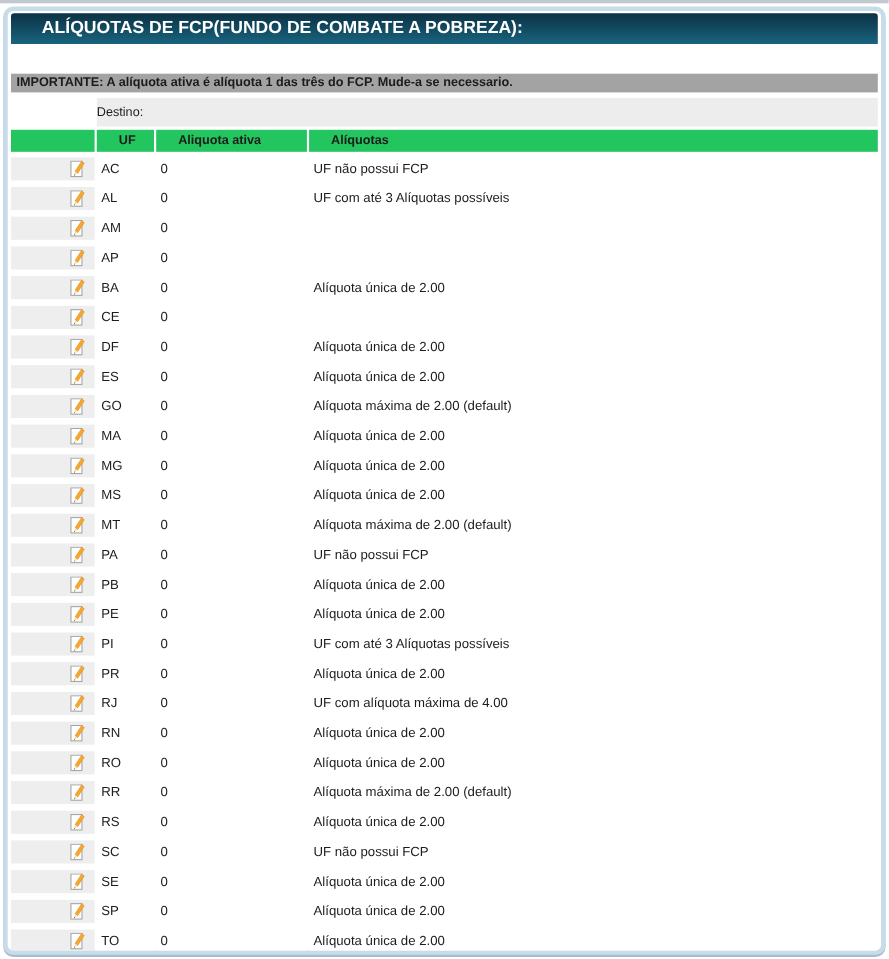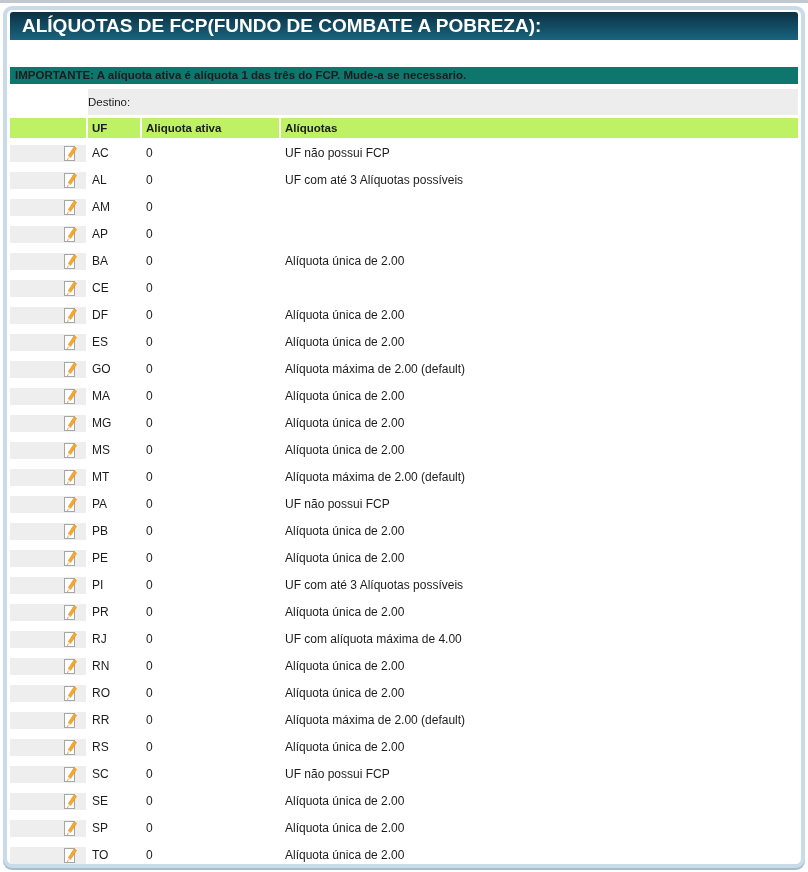--- a/index.html
+++ b/index.html
@@ -24,51 +24,51 @@
     box-shadow: 0 2px 0 rgba(96, 134, 160, 0.55);
     padding: 2px 3px 0 3px;
     overflow: hidden;
   }
   .title-bar {
     height: 28px;
     line-height: 28px;
     background: linear-gradient(#0b3143, #19647f);
     border-radius: 3px 3px 0 0;
     color: #ffffff;
-    font-size: 19px;
+    font-size: 16px;
     font-weight: bold;
-    padding-left: 12px;
+    padding-left: 28px;
     margin-bottom: 27px;
     white-space: nowrap;
   }
   .notice-bar {
     height: 17px;
     line-height: 17px;
-    background: #0f766e;
+    background: #a3a3a3;
     font-size: 11.5px;
     font-weight: bold;
     padding-left: 5px;
     margin-bottom: 5px;
     white-space: nowrap;
   }
   .row { display: flex; gap: 2px; }
   .destino-row { height: 26px; margin-bottom: 3px; }
   .destino-row .spacer { width: 76px; background: #ffffff; }
   .destino-row .destino-cell {
     flex: 1; background: #ededed;
     font-size: 11.5px; font-weight: normal;
     text-align: left; line-height: 26px;
   }
   .header-row { height: 20px; margin-bottom: 5px; font-size: 11.5px; font-weight: bold; }
-  .header-row > div { background: #bef264; line-height: 20px; padding-left: 4px; }
+  .header-row > div { background: #22c55e; line-height: 20px; padding-left: 20px; }
   .col-icon { width: 76px; }
   .col-uf { width: 52px; }
   .col-aliq { width: 137px; }
   .col-desc { flex: 1; }
-  .data-row { height: 21px; margin-bottom: 6px; font-size: 12px; line-height: 21px; align-items: center; }
+  .data-row { height: 21px; margin-bottom: 6px; font-size: 12px; line-height: 21px; }
   .data-row .cell-icon {
     width: 76px; background: #eeeeee;
     display: flex; align-items: center; justify-content: flex-end;
     padding-right: 8px;
   }
   .data-row .cell { padding-left: 4px; background: #ffffff; white-space: nowrap; overflow: hidden; }
   .edit-btn {
     border: none; background: transparent; padding: 0; margin: 0;
     width: 16px; height: 17px; cursor: pointer;
     display: flex; align-items: center; justify-content: center;

